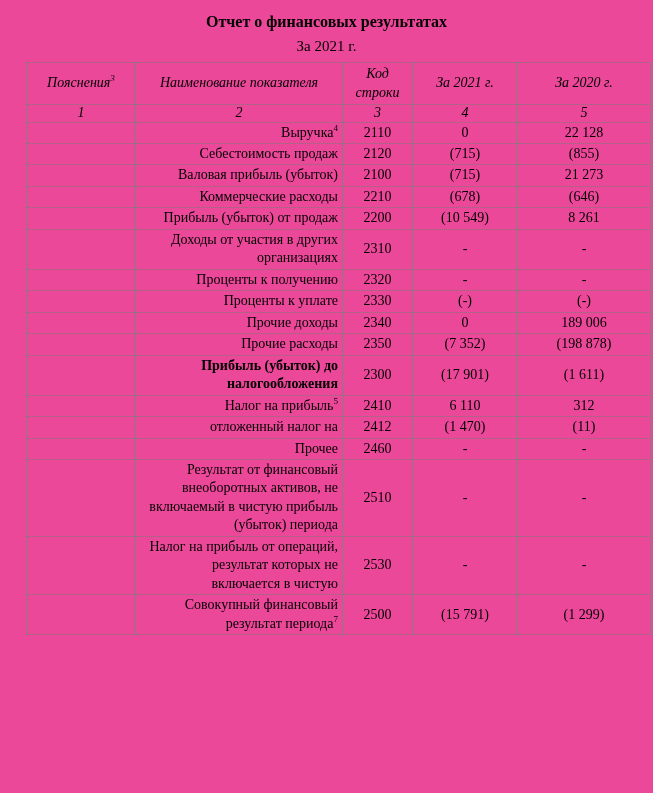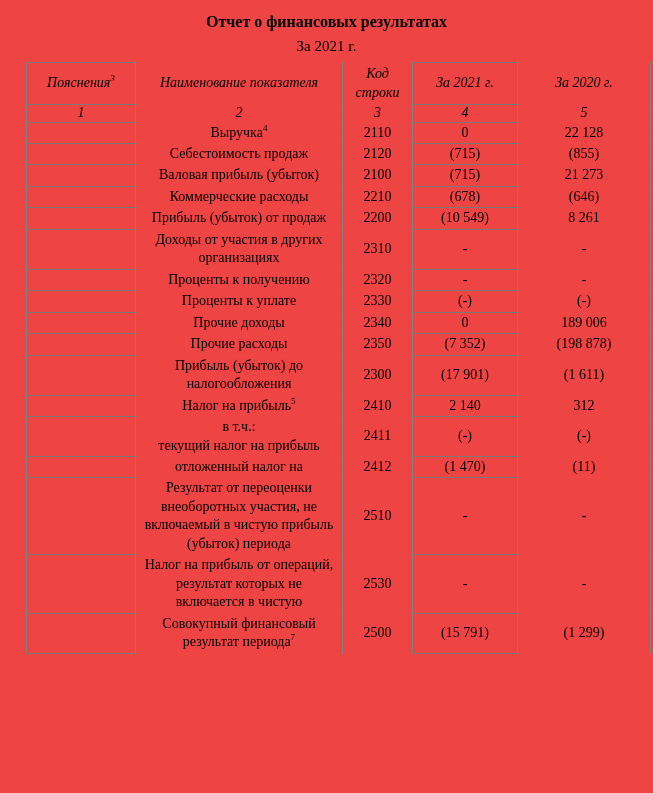--- a/index.html
+++ b/index.html
@@ -5,21 +5,21 @@
   html, body {
     margin: 0;
     padding: 0;
     background: #ffffff;
     color: #000000;
     font-family: "Liberation Serif", serif;
   }
   .page {
     width: 653px;
     height: 793px;
-    background: #ef4444;
+    background: #ec4899;
     overflow: hidden;
   }
   .doc-title {
     text-align: center;
     font-weight: bold;
     font-size: 16px;
     margin: 0;
     padding-top: 12px;
     line-height: 1.2;
   }
@@ -58,30 +58,30 @@
   tr.colnums td {
     font-style: italic;
     text-align: center;
     padding: 0 4px 1px 4px;
     line-height: 1.1;
   }
   td.exp-cell {
     padding: 1px 4px;
   }
   td.label-cell {
-    text-align: center;
+    text-align: right;
     padding: 1px 4px;
     white-space: pre-line;
   }
   td.num-cell {
     text-align: center;
     padding: 1px 4px;
     white-space: nowrap;
   }
-  tr.bold td.label-cell { font-weight: normal; }
+  tr.bold td.label-cell { font-weight: bold; }
   sup {
     font-size: 0.65em;
     line-height: 0;
   }
 </style>
 </head>
 <body>
 
 <div class="page">
   <p class="doc-title">Отчет о финансовых результатах</p>
@@ -187,41 +187,40 @@
           <td class="exp-cell"></td>
           <td class="label-cell"><span>Прибыль (убыток) до налогообложения</span></td>
           <td class="num-cell">2300</td>
           <td class="num-cell">(17 901)</td>
           <td class="num-cell">(1 611)</td>
         </tr>
         <tr>
           <td class="exp-cell"></td>
           <td class="label-cell"><span>Налог на прибыль</span><sup>5</sup></td>
           <td class="num-cell">2410</td>
-          <td class="num-cell">2 140</td>
+          <td class="num-cell">6 110</td>
           <td class="num-cell">312</td>
-        </tr>
-        <tr>
-          <td class="exp-cell"></td>
-          <td class="label-cell"><span>в т.ч.:
-текущий налог на прибыль</span></td>
-          <td class="num-cell">2411</td>
-          <td class="num-cell">(-)</td>
-          <td class="num-cell">(-)</td>
         </tr>
         <tr>
           <td class="exp-cell"></td>
           <td class="label-cell"><span>отложенный налог на</span></td>
           <td class="num-cell">2412</td>
           <td class="num-cell">(1 470)</td>
           <td class="num-cell">(11)</td>
         </tr>
         <tr>
           <td class="exp-cell"></td>
-          <td class="label-cell"><span>Результат от переоценки внеоборотных участия, не включаемый в чистую прибыль (убыток) периода</span></td>
+          <td class="label-cell"><span>Прочее</span></td>
+          <td class="num-cell">2460</td>
+          <td class="num-cell">-</td>
+          <td class="num-cell">-</td>
+        </tr>
+        <tr>
+          <td class="exp-cell"></td>
+          <td class="label-cell"><span>Результат от финансовый внеоборотных активов, не включаемый в чистую прибыль (убыток) периода</span></td>
           <td class="num-cell">2510</td>
           <td class="num-cell">-</td>
           <td class="num-cell">-</td>
         </tr>
         <tr>
           <td class="exp-cell"></td>
           <td class="label-cell"><span>Налог на прибыль от операций, результат которых не включается в чистую</span></td>
           <td class="num-cell">2530</td>
           <td class="num-cell">-</td>
           <td class="num-cell">-</td>

